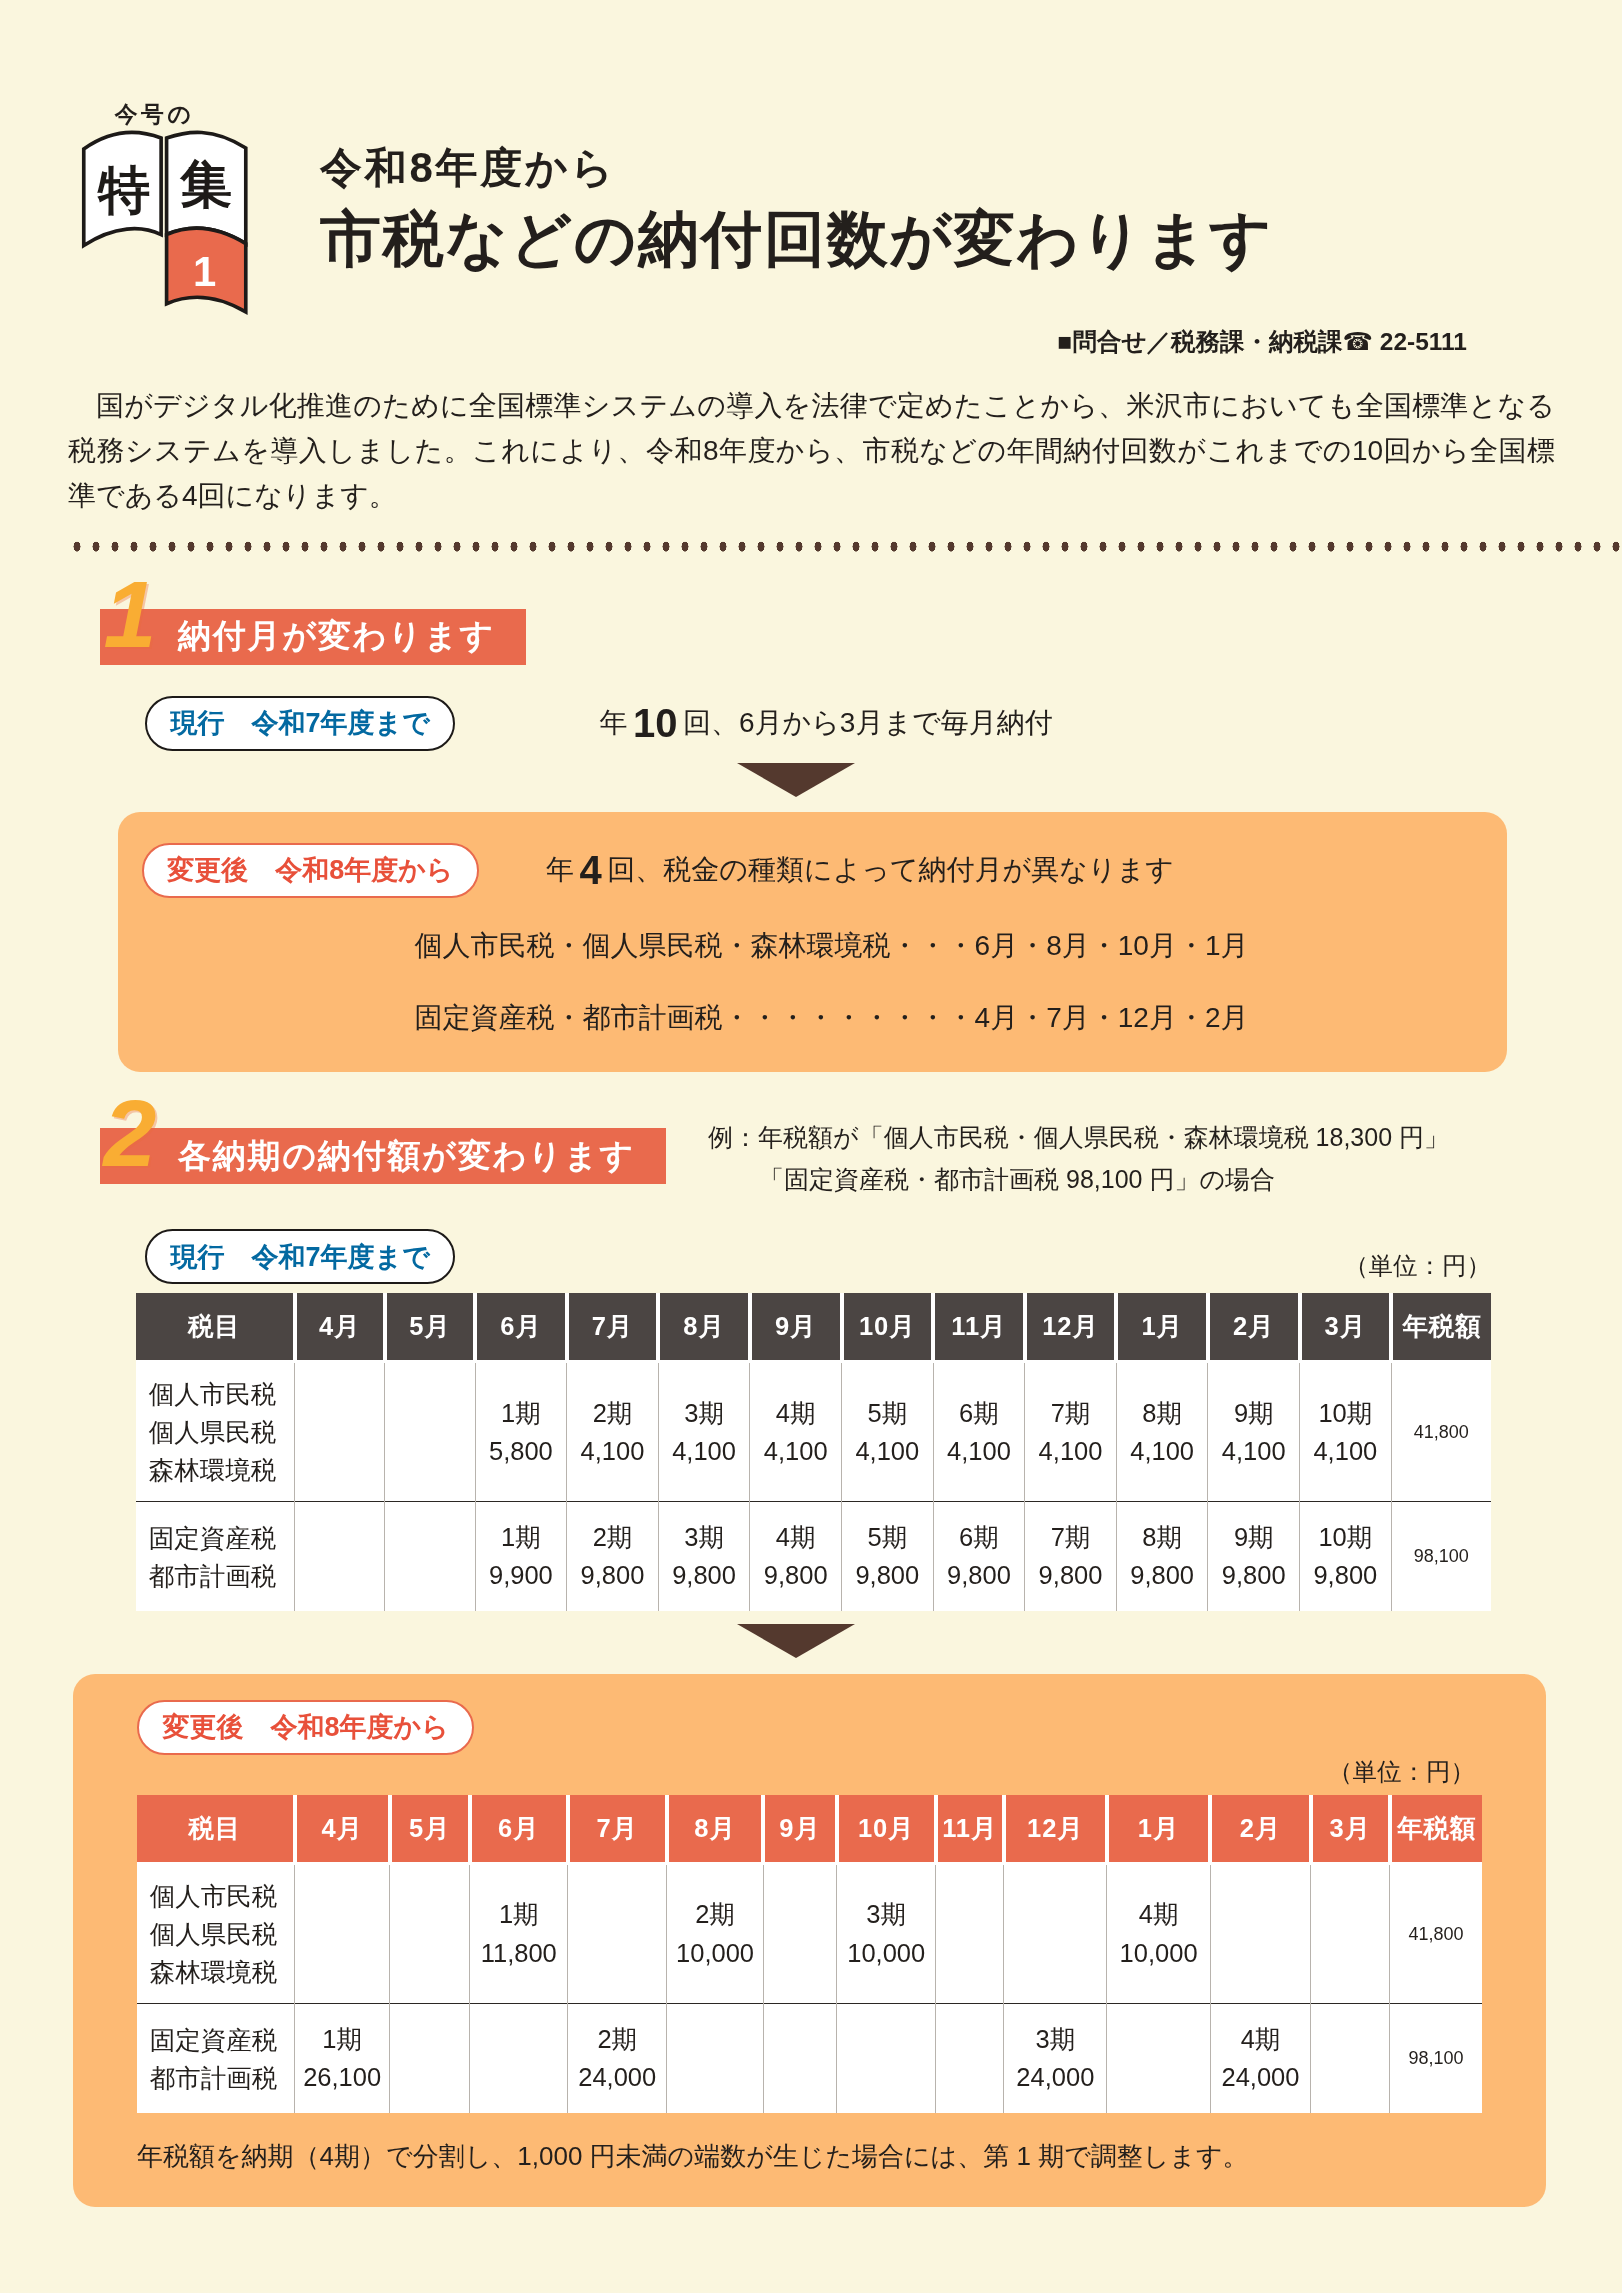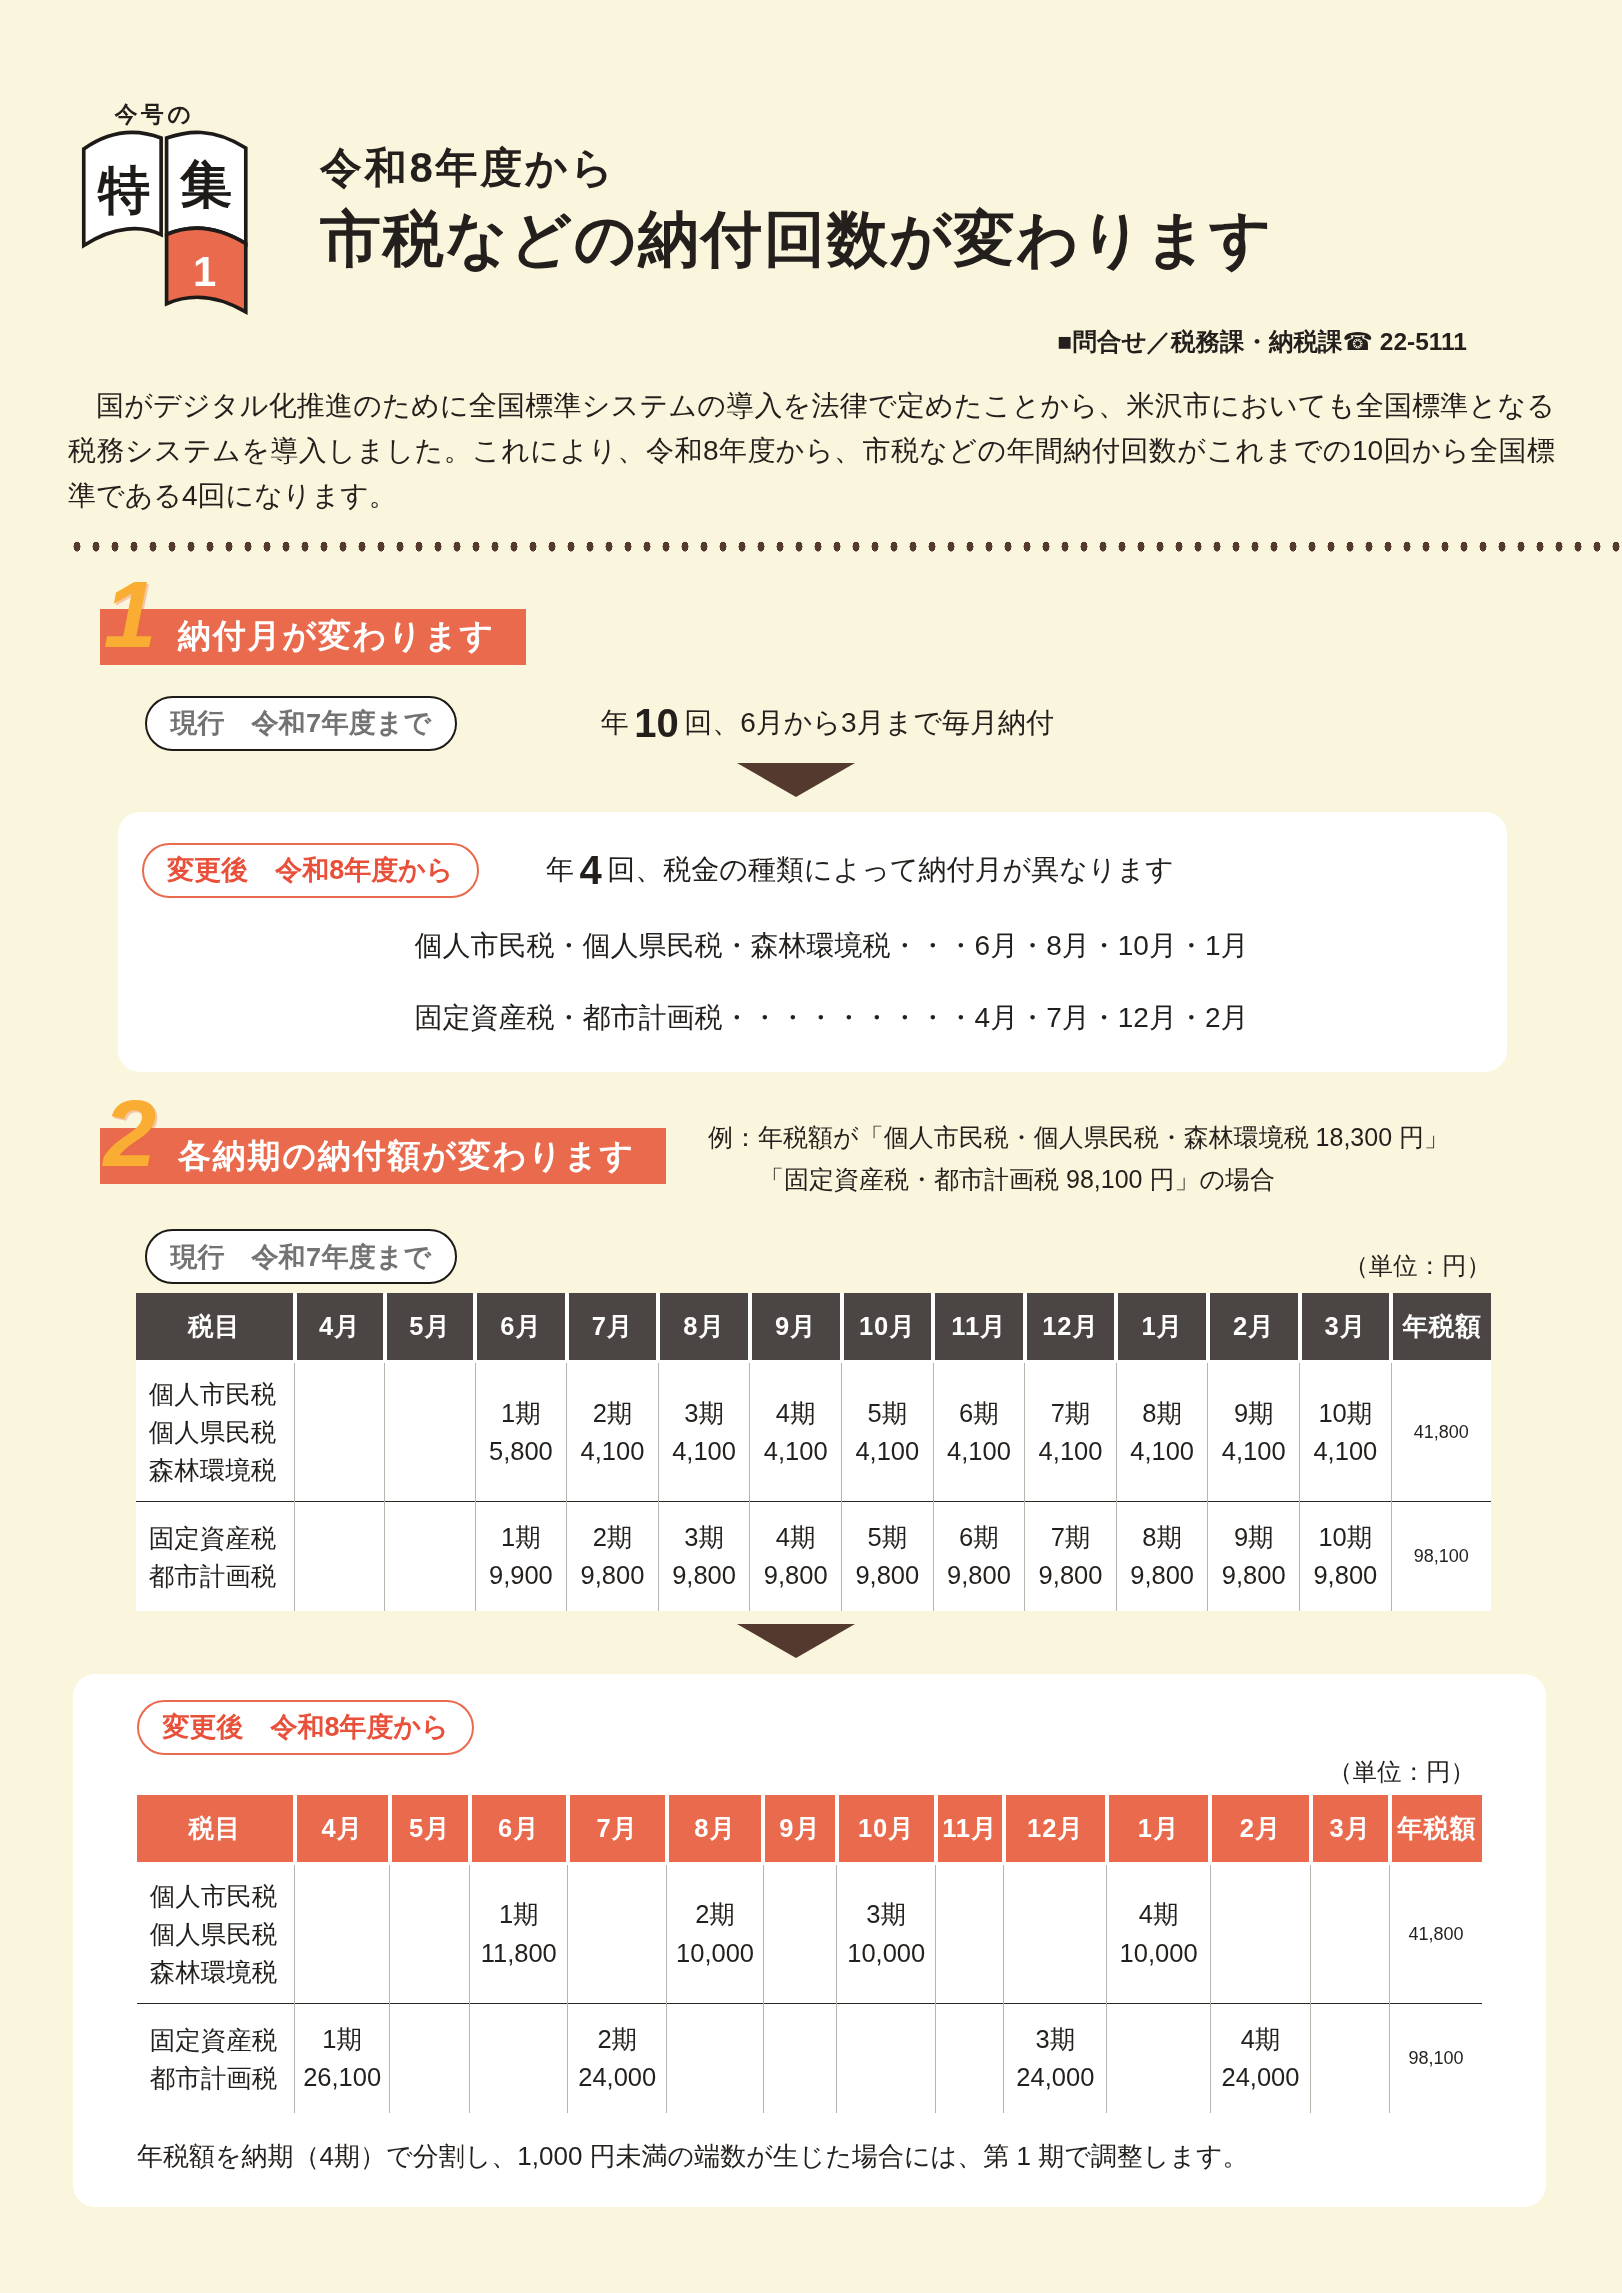--- a/index.html
+++ b/index.html
@@ -46,34 +46,34 @@
   .sec2-head-row{display:flex;align-items:flex-start;}
   .example-block{margin:44px 0 0 42px;font-size:25px;line-height:42px;}
   .example-line2{padding-left:51px;}
 
   
   .pill{
     background:#fff;border-radius:33px;min-width:289px;height:55px;
     display:flex;align-items:center;justify-content:center;
     font-size:27px;font-weight:700;box-sizing:border-box;padding:0 23.6px;
   }
-  .pill-black{border:2.7px solid #1d1a18;color:#737373;font-family:Liberation Mono, monospace;}
+  .pill-black{border:2.7px solid #1d1a18;color:#0369a1;}
   .pill-red{border:2.7px solid #E96A4D;color:#E8503A;font-weight:900;}
   .pill-row{display:flex;align-items:center;margin:27px 0 0 145px;gap:144px;}
   .freq-text{font-size:28px;display:flex;align-items:center;}
   .freq-text .count{font-size:40px;font-weight:900;margin:0 5.5px;}
 
   .down-arrow{
     width:0;height:0;margin:12.7px 0 0 737px;
     border-left:59px solid transparent;border-right:59px solid transparent;
     border-top:34px solid #54392E;
   }
 
   
-  .peach-box{background:#ffffff;border-radius:22px;}
+  .peach-box{background:#fdba74;border-radius:22px;}
   .box1{margin:14.5px 0 0 118px;width:1389px;box-sizing:border-box;padding:31px 27px 38px 23.6px;}
   .box1 .pill-row{margin:0;gap:67px;}
   .schedule{margin:31px 0 0 273px;font-size:28px;line-height:1.2;}
   .schedule + .schedule{margin-top:38px;}
 
   .unit-row{display:flex;justify-content:space-between;align-items:flex-end;margin:29px 132px 0 145px;}
   .unit-label{font-size:24.5px;padding-bottom:1.8px;}
 
   
   .table-wrap1{margin:9px 0 0 136px;width:1355px;}

